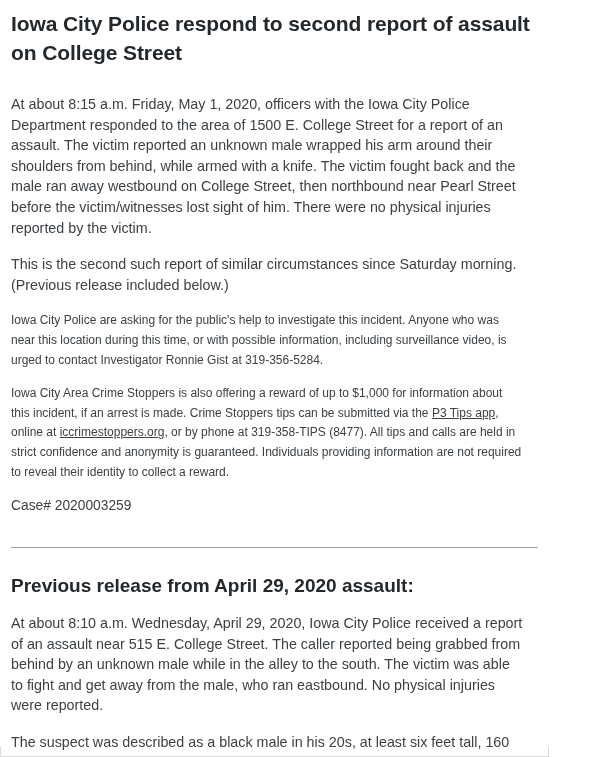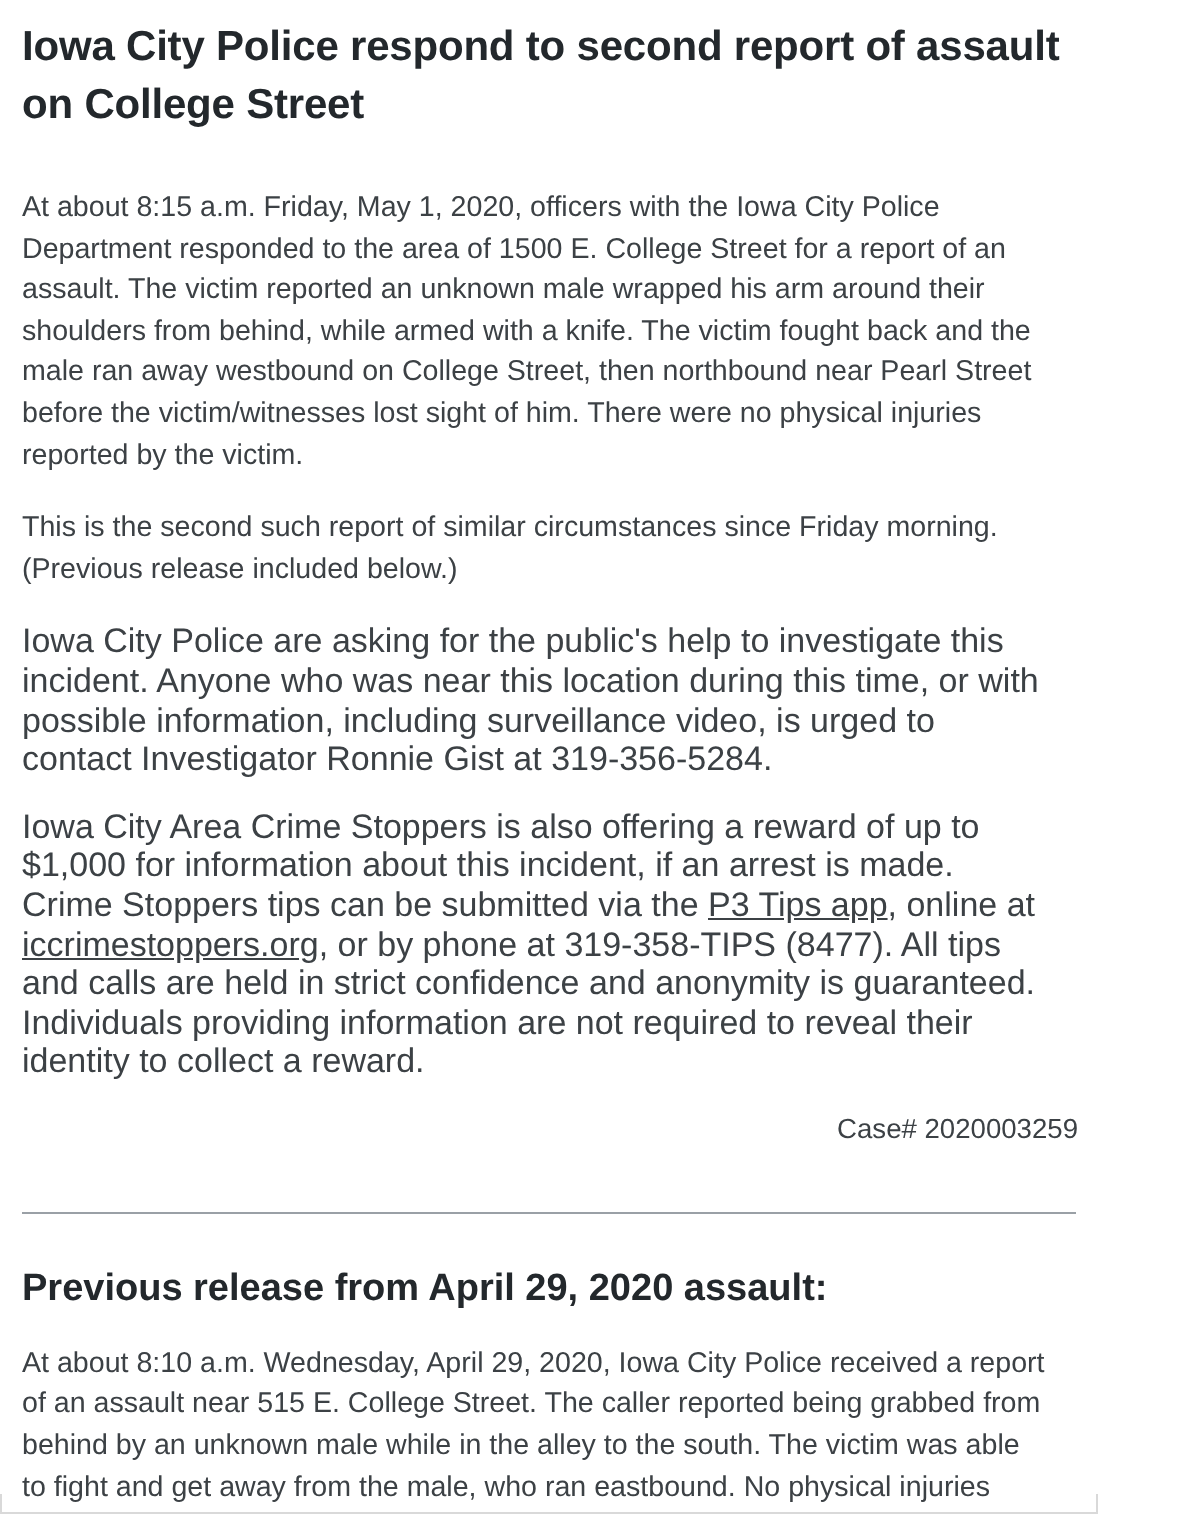--- a/index.html
+++ b/index.html
@@ -44,30 +44,29 @@
     letter-spacing: -0.1px;
   }
 
   p.body-para {
     font-size: 14.3px;
     line-height: 20.6px;
     margin: 0 16px 16px 0;
     color: #3c4145;
   }
   p.body-para.tight {
-    font-size: 17px;
+    font-size: 12px;
     line-height: 19.6px;
     margin-bottom: 14px;
   }
   p.case-line {
     font-size: 13.8px;
     line-height: 19px;
     margin: 0;
     color: #3c4145;
-    text-align: right;
   }
   p.case-line.first-case { margin-top: 2px; }
 
   .divider {
     border: 0;
     border-top: 1px solid #9aa0a6;
     margin: 32px 1px 28px 0;
     height: 0;
   }
 
@@ -89,21 +88,21 @@
 </head>
 <body>
 
 <div class="page">
 
   <h1 class="headline">Iowa City Police respond to second report of assault on College Street</h1>
 
   <p class="body-para">At about 8:15 a.m. Friday, May 1, 2020, officers with the Iowa City Police Department responded to the area of 1500 E. College Street for a report of an assault.  The victim reported an unknown male wrapped his arm around their shoulders from behind, while armed with a knife.  The victim fought back and the male ran away westbound on College Street, then northbound near Pearl Street before the victim/witnesses lost sight of him.  There were no physical injuries reported by the victim.</p>
 
 
-  <p class="body-para">This is the second such report of similar circumstances since Friday morning. (Previous release included below.)</p>
+  <p class="body-para">This is the second such report of similar circumstances since Saturday morning. (Previous release included below.)</p>
 
   <p class="body-para tight">Iowa City Police are asking for the public's help to investigate this incident. Anyone who was near this location during this time, or with possible information, including surveillance video, is urged to contact Investigator Ronnie Gist at 319-356-5284.</p>
 
   <p class="body-para tight"><span>Iowa City Area Crime Stoppers is also offering a reward of up to $1,000 for information about this incident, if an arrest is made. Crime Stoppers tips can be submitted via the </span><a class="inline-link" href="#">P3 Tips app</a><span>, online at </span><a class="inline-link" href="#">iccrimestoppers.org</a><span>, or by phone at 319-358-TIPS (8477). All tips and calls are held in strict confidence and anonymity is guaranteed. Individuals providing information are not required to reveal their identity to collect a reward.</span></p>
 
   <p class="case-line first-case">Case# 2020003259</p>
 
   <hr class="divider">
 
   <h2 class="subheadline">Previous release from April 29, 2020 assault:</h2>

